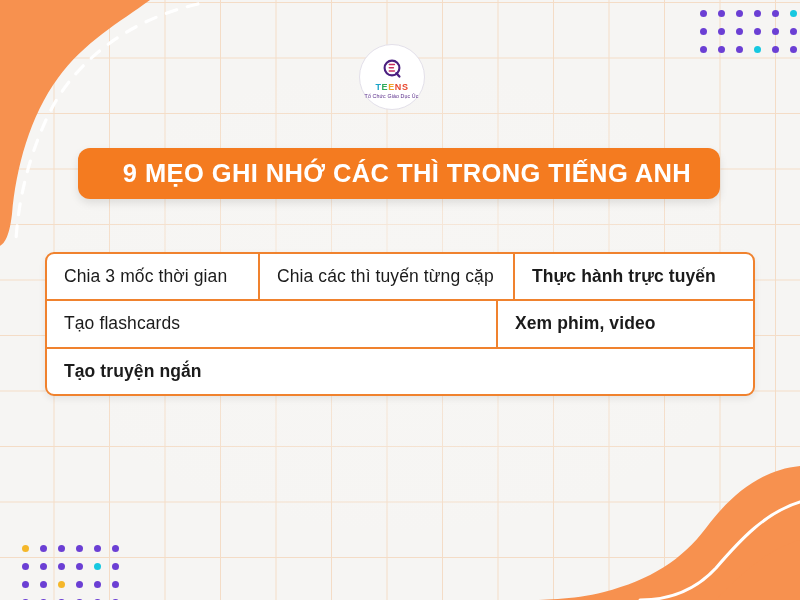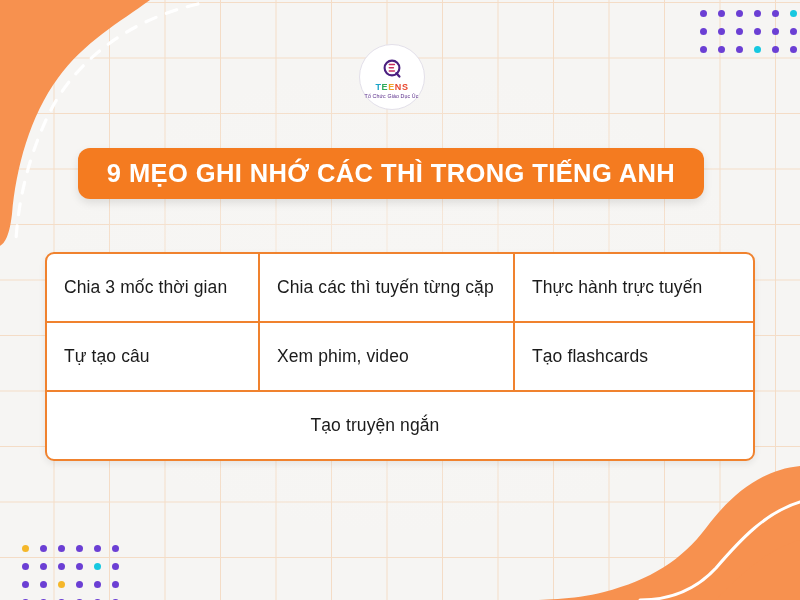--- a/index.html
+++ b/index.html
@@ -126,64 +126,65 @@
     top: 148px;
     width: 626px;
     height: 51px;
     background: #f47b20;
     border-radius: 12px;
     z-index: 6;
     display: flex;
     align-items: center;
     justify-content: center;
     box-shadow: 0 4px 9px rgba(0,0,0,.10);
+    padding-left: 16px;
   }
   #title-text {
     color: #ffffff;
     font-size: 25.5px;
     font-weight: bold;
     letter-spacing: .4px;
     white-space: nowrap;
     text-align: center;
   }
 
   
   #tips-table {
     position: absolute;
     left: 45px;
     top: 252px;
     width: 710px;
-    height: 209px;
+    height: 144px;
     z-index: 6;
     background: #ffffff;
     border: 2.2px solid #f0822e;
     border-radius: 9px;
     box-sizing: border-box;
     overflow: hidden;
     display: flex;
     flex-direction: column;
     box-shadow: 0 3px 7px rgba(0,0,0,.07);
   }
   .trow {
     display: flex;
     flex: 1;
     border-bottom: 2.2px solid #f0822e;
   }
-  .trow:last-child { border-bottom: none; justify-content: center; }
+  .trow:last-child { border-bottom: none; }
   .tcell {
     display: flex;
     align-items: center;
     border-right: 2.2px solid #f0822e;
     padding-left: 17px;
     box-sizing: border-box;
     font-size: 17.5px;
     color: #1b1b1b;
     letter-spacing: .1px;
   }
-  .tcell:last-child { border-right: none; }
+  .tcell:last-child { border-right: none; font-weight: bold; }
   .tcell.c1 { width: 213px; }
   .tcell.c2 { width: 255px; }
   .tcell.c3 { flex: 1; }
 </style>
 </head>
 <body>
 
 <div id="stage">
 
   <div class="grid-bg"></div>
@@ -267,22 +268,21 @@
     <div id="title-text">9 MẸO GHI NHỚ CÁC THÌ TRONG TIẾNG ANH</div>
   </div>
 
   <div id="tips-table">
     <div class="trow">
       <div class="tcell c1">Chia 3 mốc thời gian</div>
       <div class="tcell c2">Chia các thì tuyến từng cặp</div>
       <div class="tcell c3">Thực hành trực tuyến</div>
     </div>
     <div class="trow">
-      <div class="tcell c1">Tự tạo câu</div>
+      <div class="tcell c3">Tạo flashcards</div>
       <div class="tcell c2">Xem phim, video</div>
-      <div class="tcell c3">Tạo flashcards</div>
     </div>
     <div class="trow">
       <div class="tcell c1">Tạo truyện ngắn</div>
     </div>
   </div>
 
 </div>
 
 </body></html>

